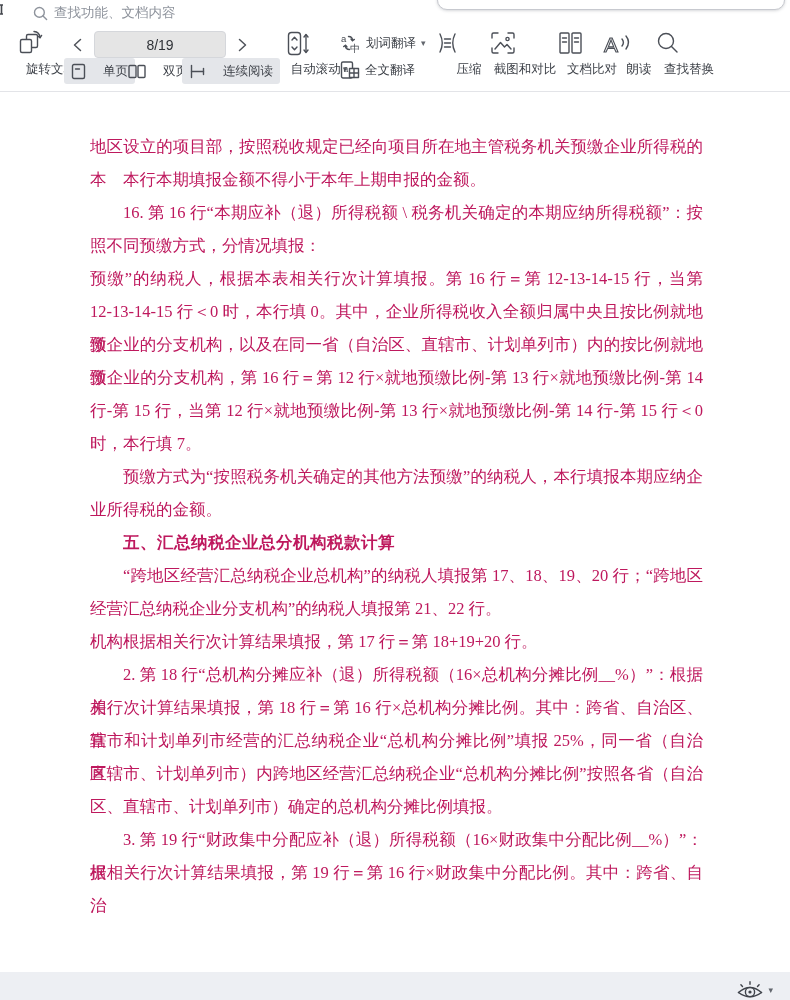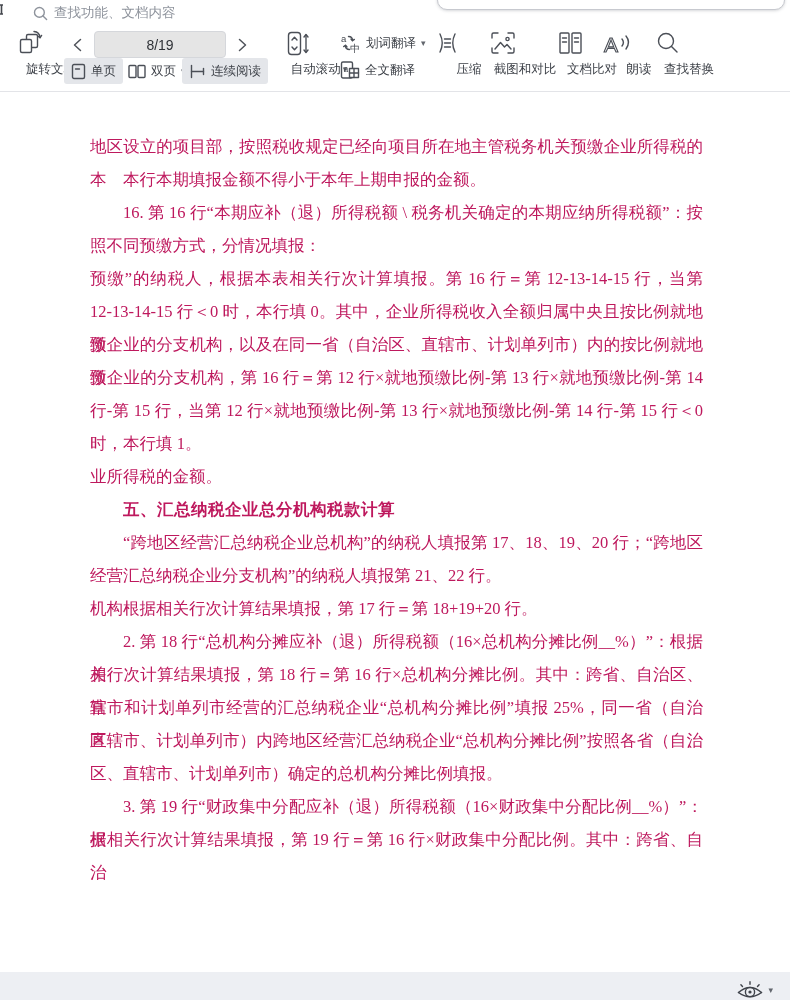--- a/index.html
+++ b/index.html
@@ -22,21 +22,21 @@
   .tgroup{position:absolute;top:28px;display:flex;flex-direction:column;align-items:center;color:#3b3f46;font-size:12.5px;cursor:pointer;}
   .tgroup .iwrap{height:30px;display:flex;align-items:center;justify-content:center;}
   .tgroup .lab{margin-top:3px;white-space:nowrap;display:flex;align-items:center;gap:2px;margin-left:44px;}
 
   .g-rotate{left:0px;width:58px;}
   .nav-chevron{position:absolute;top:36px;width:18px;height:18px;cursor:pointer;}
   .nav-prev{left:69px;} .nav-next{left:233px;}
   .page-box{position:absolute;left:94px;top:31px;width:130px;height:25px;border:1px solid #d5d7db;border-radius:4px;
             display:flex;align-items:center;justify-content:center;font-size:14px;color:#2f3237;cursor:text;background:#e5e5e5;}
 
-  .hbtn{position:absolute;top:58px;height:26px;display:flex;align-items:center;gap:5px;padding:0 7px;border-radius:3px;
+  .hbtn{position:absolute;top:58px;height:26px;display:flex;align-items:center;gap:17px;padding:0 7px;border-radius:3px;
         font-size:12.5px;color:#3b3f46;white-space:nowrap;cursor:pointer;}
   .hl{background:#e4e6ea;}
   .b-single{left:64px;} .b-double{left:121px;} .b-cont{left:182px;}
 
   .g-autoscroll{left:262px;width:70px;}
   .row-translate{position:absolute;display:flex;align-items:center;gap:5px;font-size:12.5px;color:#3b3f46;white-space:nowrap;cursor:pointer;}
   .r-word{left:340px;top:33px;} .r-full{left:340px;top:60px;}
 
   .g-compress{left:425px;width:44px;}
   .g-shot{left:465px;width:76px;}
@@ -247,21 +247,22 @@
   <div class="doc-inner">
       <div class="doc-line justify">地区设立的项目部，按照税收规定已经向项目所在地主管税务机关预缴企业所得税的本</div>
       <div class="doc-line indent">本行本期填报金额不得小于本年上期申报的金额。</div>
       <div class="doc-line indent justify">16. 第 16 行“本期应补（退）所得税额 \ 税务机关确定的本期应纳所得税额”：按</div>
       <div class="doc-line">照不同预缴方式，分情况填报：</div>
       <div class="doc-line justify">预缴”的纳税人，根据本表相关行次计算填报。第 16 行＝第 12-13-14-15 行，当第</div>
       <div class="doc-line justify">12-13-14-15 行＜0 时，本行填 0。其中，企业所得税收入全额归属中央且按比例就地预</div>
       <div class="doc-line justify">缴企业的分支机构，以及在同一省（自治区、直辖市、计划单列市）内的按比例就地预</div>
       <div class="doc-line justify">缴企业的分支机构，第 16 行＝第 12 行×就地预缴比例-第 13 行×就地预缴比例-第 14</div>
       <div class="doc-line justify">行-第 15 行，当第 12 行×就地预缴比例-第 13 行×就地预缴比例-第 14 行-第 15 行＜0</div>
-      <div class="doc-line">时，本行填 1。</div>
+      <div class="doc-line">时，本行填 7。</div>
+      <div class="doc-line indent justify">预缴方式为“按照税务机关确定的其他方法预缴”的纳税人，本行填报本期应纳企</div>
       <div class="doc-line">业所得税的金额。</div>
       <div class="doc-line indent bold">五、汇总纳税企业总分机构税款计算</div>
       <div class="doc-line indent justify">“跨地区经营汇总纳税企业总机构”的纳税人填报第 17、18、19、20 行；“跨地区</div>
       <div class="doc-line">经营汇总纳税企业分支机构”的纳税人填报第 21、22 行。</div>
       <div class="doc-line">机构根据相关行次计算结果填报，第 17 行＝第 18+19+20 行。</div>
       <div class="doc-line indent justify">2. 第 18 行“总机构分摊应补（退）所得税额（16×总机构分摊比例__%）”：根据相</div>
       <div class="doc-line justify">关行次计算结果填报，第 18 行＝第 16 行×总机构分摊比例。其中：跨省、自治区、直</div>
       <div class="doc-line justify">辖市和计划单列市经营的汇总纳税企业“总机构分摊比例”填报 25%，同一省（自治区、</div>
       <div class="doc-line justify">直辖市、计划单列市）内跨地区经营汇总纳税企业“总机构分摊比例”按照各省（自治</div>
       <div class="doc-line">区、直辖市、计划单列市）确定的总机构分摊比例填报。</div>

